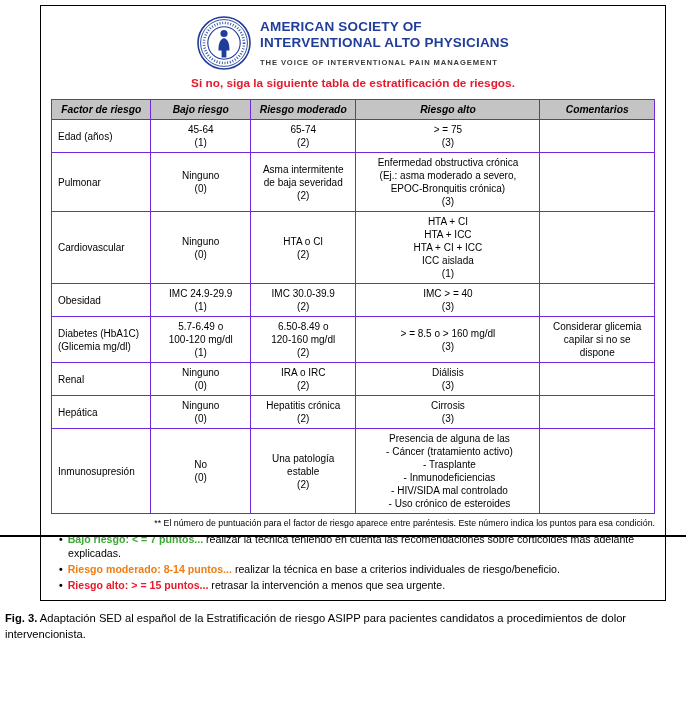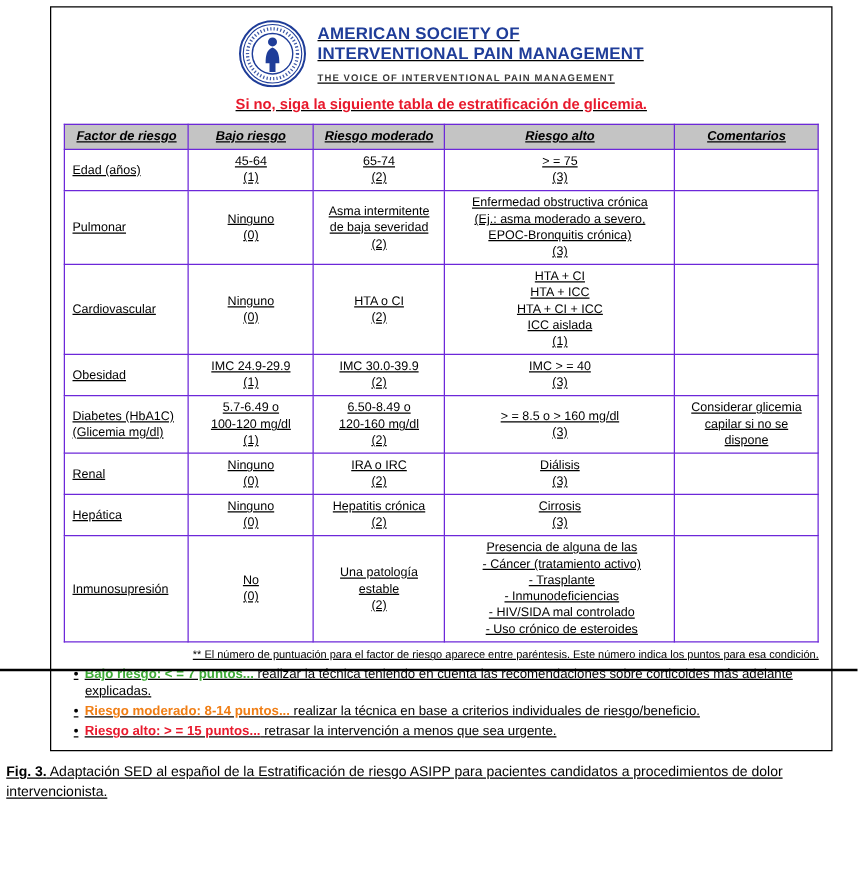--- a/index.html
+++ b/index.html
@@ -2,21 +2,21 @@
 <html><head>
 <meta charset="utf-8">
 <style>
   * { margin:0; padding:0; box-sizing:border-box; }
   html,body { background:#fff; }
   body {
     width:686px; height:706px;
     font-family:"Liberation Sans", sans-serif;
     color:#000; overflow:hidden;
   }
-  .page { position:relative; width:686px; height:542px; padding-top:5px;text-decoration:underline; }
+  .page { position:relative; width:686px; height:542px; padding-top:5px; }
 
   .figure-box {
     margin:0 20px 0 40px;
     border:1px solid #000;
     padding:8px 10px 4px 10px;
     background:#fff;
   }
 
   
   .logo-row { display:flex; justify-content:center; align-items:center; gap:9px; margin:2px 0 6px 0; }
@@ -76,28 +76,28 @@
       <svg class="seal" width="54" height="54" viewBox="0 0 54 54" aria-hidden="true">
         <circle cx="27" cy="27" r="26" fill="#ffffff" stroke="#1f3d99" stroke-width="1.6"></circle>
         <circle cx="27" cy="27" r="23.4" fill="none" stroke="#1f3d99" stroke-width="0.9"></circle>
         <circle cx="27" cy="27" r="20" fill="none" stroke="#1f3d99" stroke-width="2.6" stroke-dasharray="1 1.7" opacity="0.85"></circle>
         <circle cx="27" cy="27" r="16.2" fill="none" stroke="#1f3d99" stroke-width="1.1"></circle>
         <circle cx="27" cy="17.5" r="3.6" fill="#1f3d99"></circle>
         <path d="M27 22 C 22.5 23.8 21.5 28 21.5 34.5 L 24.6 34.5 L 24.6 41.5 L 29.4 41.5 L 29.4 34.5 L 32.5 34.5 C 32.5 28 31.5 23.8 27 22 Z" fill="#1f3d99"></path>
       </svg>
       <div class="logo-text">
         <div class="org-line">AMERICAN SOCIETY OF</div>
-        <div class="org-line">INTERVENTIONAL PAIN MANAGEMENT</div>
+        <div class="org-line">INTERVENTIONAL ALTO PHYSICIANS</div>
         <div class="tagline">THE VOICE OF INTERVENTIONAL PAIN MANAGEMENT</div>
       </div>
     </div>
 
 
     <div class="warning">
-      <div>Si no, siga la siguiente tabla de estratificación de glicemia.</div>
+      <div>Si no, siga la siguiente tabla de estratificación de riesgos.</div>
     </div>
 
     <table class="risk-table">
       <colgroup>
         <col style="width:16.5%">
         <col style="width:16.5%">
         <col style="width:17.5%">
         <col style="width:30.5%">
         <col style="width:19%">
       </colgroup>

